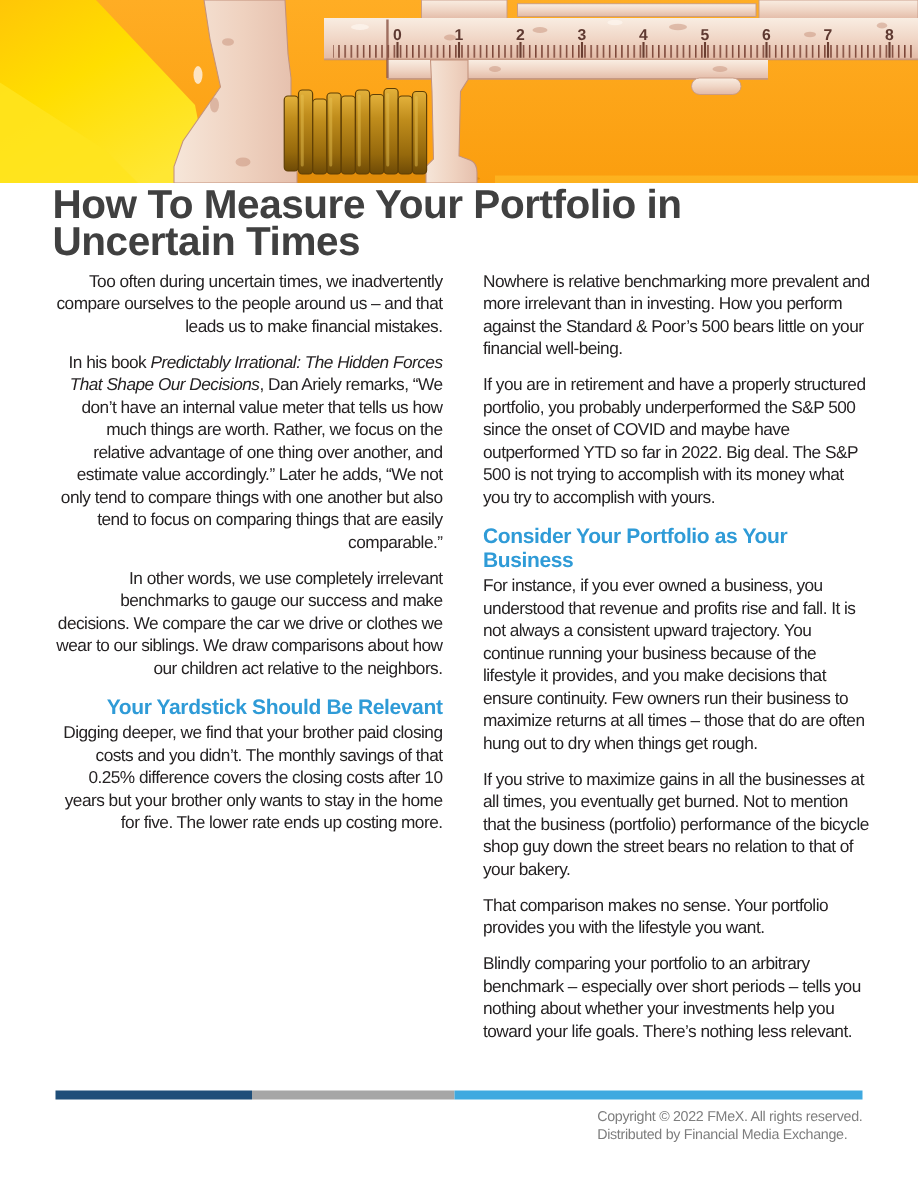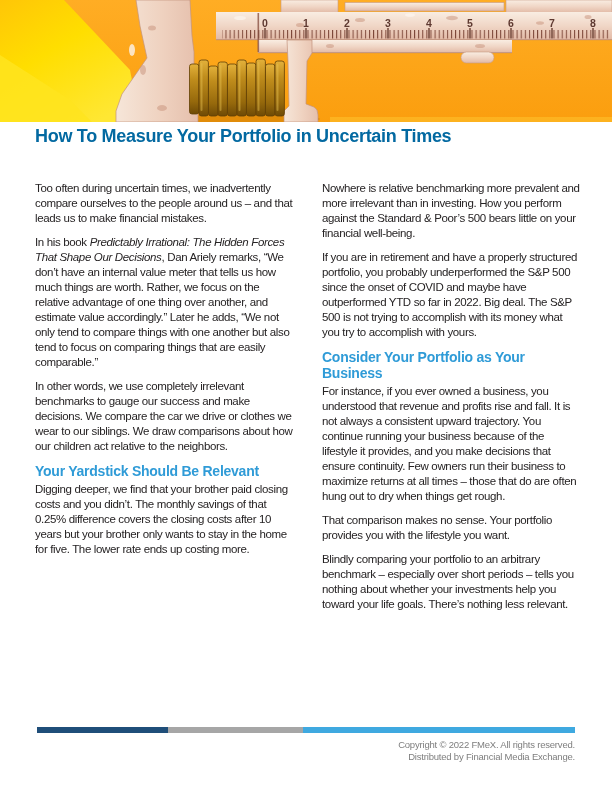--- a/index.html
+++ b/index.html
@@ -3,34 +3,34 @@
 <meta charset="utf-8">
 <style>
   html,body{margin:0;padding:0;background:#ffffff;}
   .page{
     position:relative;width:612px;height:792px;background:#ffffff;overflow:hidden;
     font-family:"Liberation Sans","DejaVu Sans",sans-serif;
   }
   .hero{position:absolute;left:0;top:0;width:612px;height:122px;}
   .hero svg{display:block;}
   .header{position:absolute;left:35px;top:124px;width:546px;}
-  .header h1{margin:0;font-size:18px;line-height:25px;font-weight:bold;color:#0369a1;letter-spacing:-0.3px;}
+  .header h1{margin:0;font-size:27px;line-height:25px;font-weight:bold;color:#404040;letter-spacing:-0.3px;}
   .header .subtitle{margin:1px 0 0;font-size:14px;line-height:17px;font-style:italic;color:#35A3DA;letter-spacing:-0.2px;}
   .col{position:absolute;top:181px;width:260px;font-size:11.5px;line-height:15px;color:#262324;letter-spacing:-0.35px;}
-  .col-left{left:35px;}
+  .col-left{left:35px;text-align:right;}
   .col-right{left:322px;}
   .col p{margin:0 0 9px;}
   .col h2{margin:5px 0 3px;font-size:14px;line-height:16px;font-weight:bold;color:#2F9BD7;letter-spacing:-0.25px;}
   .col em{font-style:italic;}
   .footer-bar{position:absolute;left:37px;top:727px;width:538px;height:6px;display:flex;}
   .footer-bar .seg{display:block;height:6px;}
   .seg1{width:131px;}
   .seg2{width:135px;}
   .seg3{width:272px;}
-  .copyright{position:absolute;right:37px;top:739px;text-align:right;font-size:9.5px;line-height:11.5px;color:#7E7E7E;letter-spacing:-0.2px;}
+  .copyright{position:absolute;right:37px;top:739px;text-align:left;font-size:9.5px;line-height:11.5px;color:#7E7E7E;letter-spacing:-0.2px;}
 </style>
 </head>
 <body>
 
 <div class="page">
 
   <div class="hero">
     <svg width="612" height="122" viewBox="0 0 612 122" preserveAspectRatio="none" xmlns="http://www.w3.org/2000/svg">
       <defs>
         <linearGradient id="gOrange" x1="0" y1="0" x2="0" y2="1">
@@ -158,20 +158,21 @@
     <p>In other words, we use completely irrelevant benchmarks to gauge our success and make decisions. We compare the car we drive or clothes we wear to our siblings. We draw comparisons about how our children act relative to the neighbors.</p>
     <h2>Your Yardstick Should Be Relevant</h2>
     <p>Digging deeper, we find that your brother paid closing costs and you didn’t. The monthly savings of that 0.25% difference covers the closing costs after 10 years but your brother only wants to stay in the home for five. The lower rate ends up costing more.</p>
   </section>
 
   <section class="col col-right">
     <p>Nowhere is relative benchmarking more prevalent and more irrelevant than in investing. How you perform against the Standard &amp; Poor’s 500 bears little on your financial well-being.</p>
     <p>If you are in retirement and have a properly structured portfolio, you probably underperformed the S&amp;P 500 since the onset of COVID and maybe have outperformed YTD so far in 2022. Big deal. The S&amp;P 500 is not trying to accomplish with its money what you try to accomplish with yours.</p>
     <h2>Consider Your Portfolio as Your Business</h2>
     <p>For instance, if you ever owned a business, you understood that revenue and profits rise and fall. It is not always a consistent upward trajectory. You continue running your business because of the lifestyle it provides, and you make decisions that ensure continuity. Few owners run their business to maximize returns at all times – those that do are often hung out to dry when things get rough.</p>
+    <p>If you strive to maximize gains in all the businesses at all times, you eventually get burned. Not to mention that the business (portfolio) performance of the bicycle shop guy down the street bears no relation to that of your bakery.</p>
     <p>That comparison makes no sense. Your portfolio provides you with the lifestyle you want.</p>
     <p>Blindly comparing your portfolio to an arbitrary benchmark – especially over short periods – tells you nothing about whether your investments help you toward your life goals. There’s nothing less relevant.</p>
   </section>
 
   <div class="footer-bar">
     <span class="seg seg1" style="background-color: rgb(31, 78, 121);"></span>
     <span class="seg seg2" style="background-color: rgb(166, 166, 166);"></span>
     <span class="seg seg3" style="background-color: rgb(63, 169, 224);"></span>
   </div>
   <div class="copyright">

